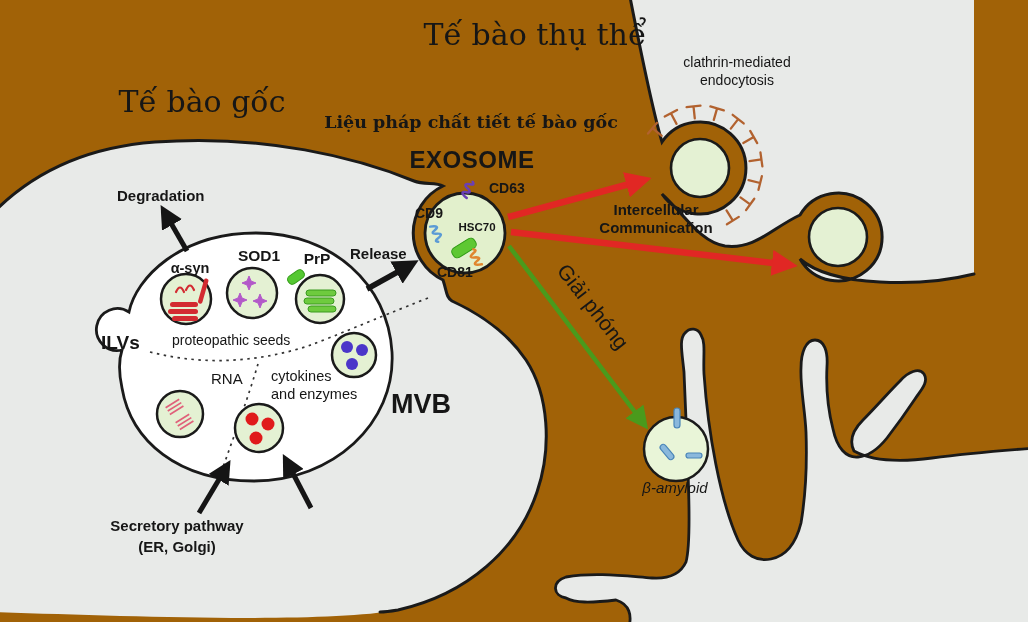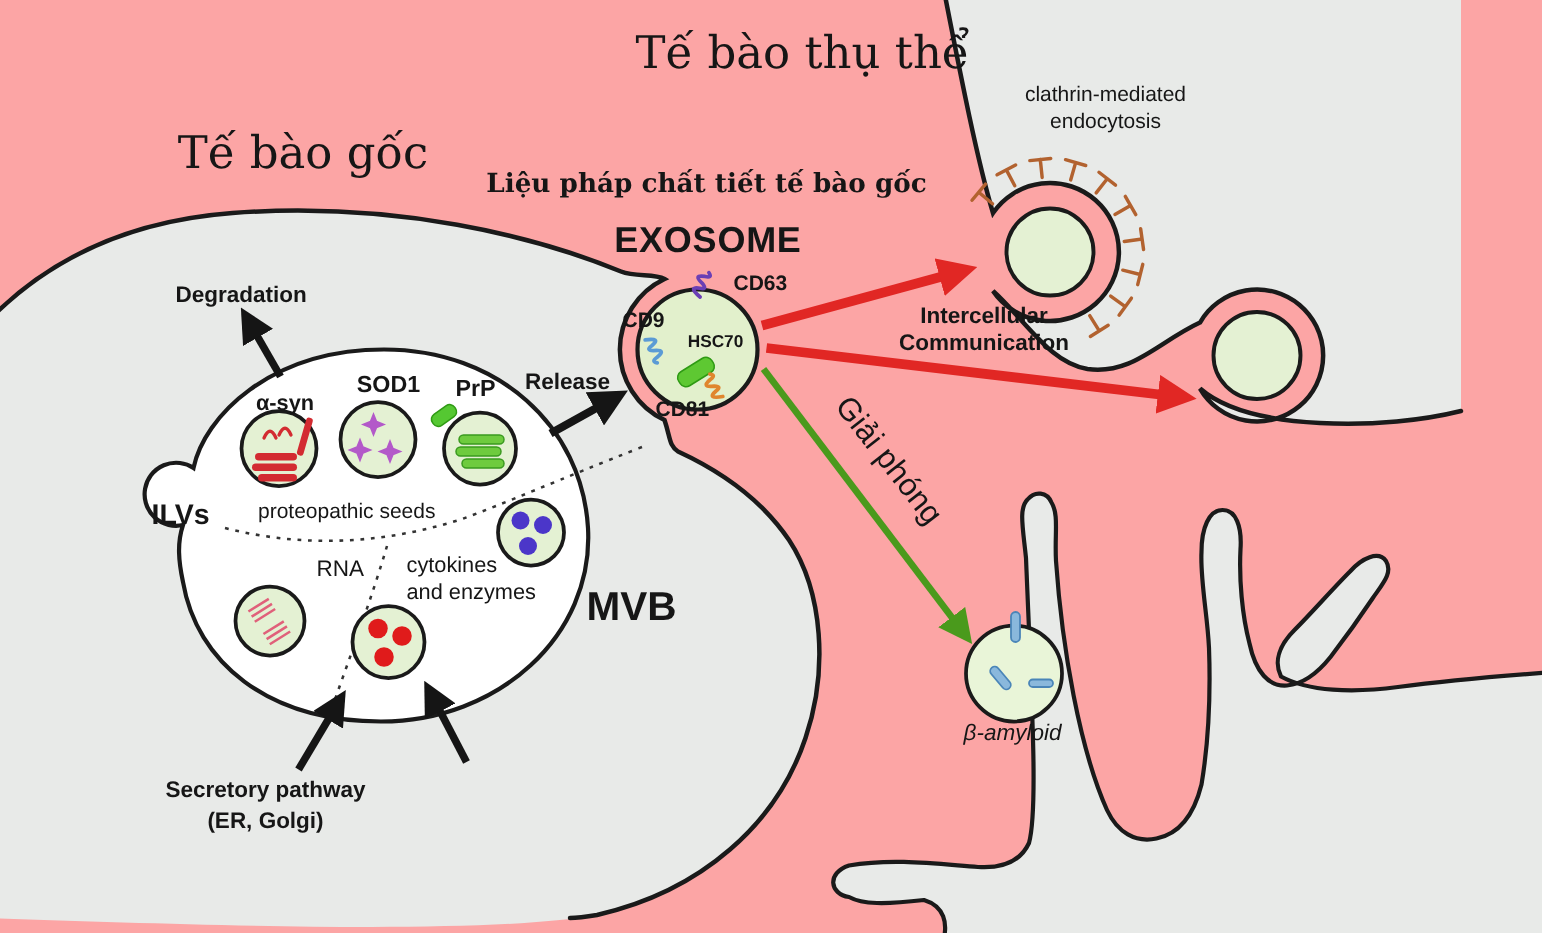--- a/index.html
+++ b/index.html
@@ -1,16 +1,16 @@
 <!DOCTYPE html>
 <html><head>
 <meta charset="utf-8">
 <style>
   html,body{margin:0;padding:0;background:#ffffff;}
-  .stage{position:relative;width:1028px;height:622px;background:#fca5a5;overflow:hidden;
+  .stage{position:relative;width:1028px;height:622px;background:#a16207;overflow:hidden;
          font-family:"Liberation Sans","DejaVu Sans",sans-serif;}
   svg{display:block}
   text{font-family:"Liberation Sans","DejaVu Sans",sans-serif;fill:#161616;}
   .serif{font-family:"DejaVu Serif","Liberation Serif",serif;}
   .b{font-weight:bold;}
   .it{font-style:italic;}
 </style>
 </head>
 <body>
 

